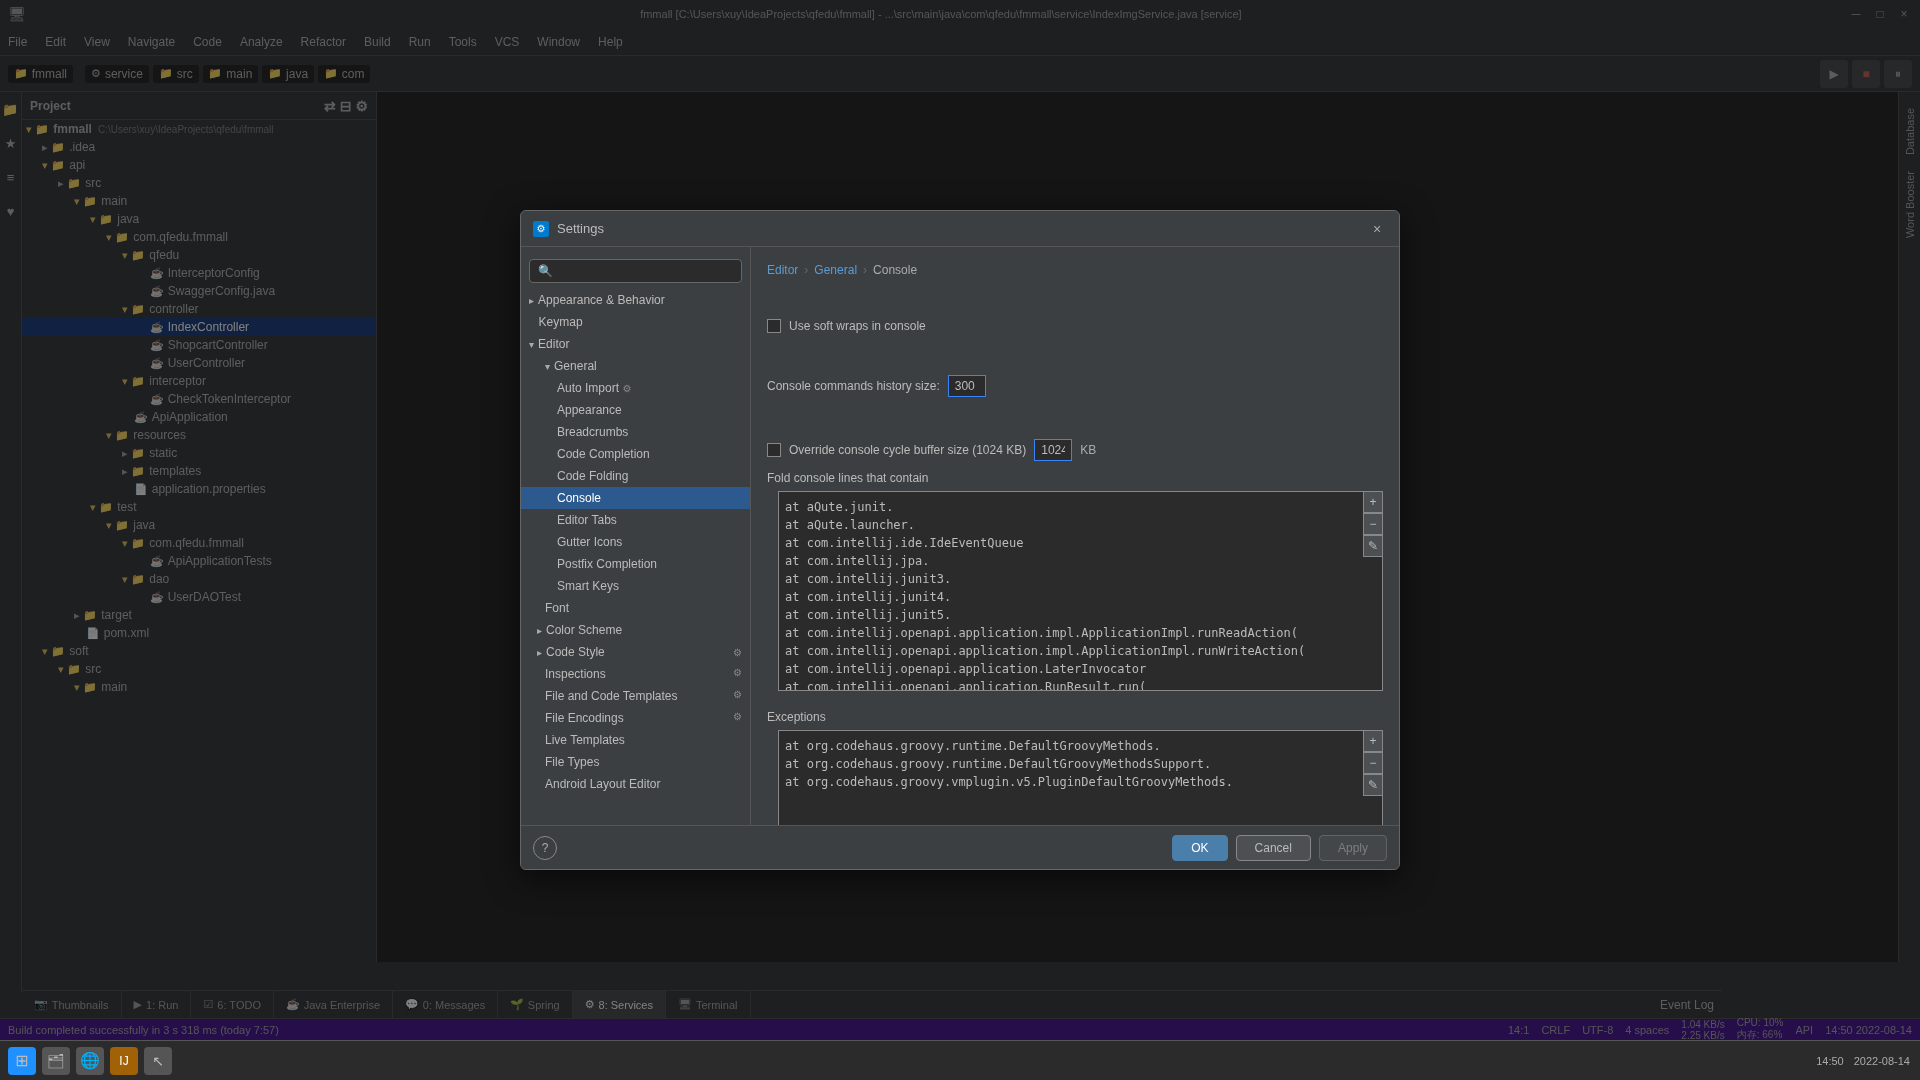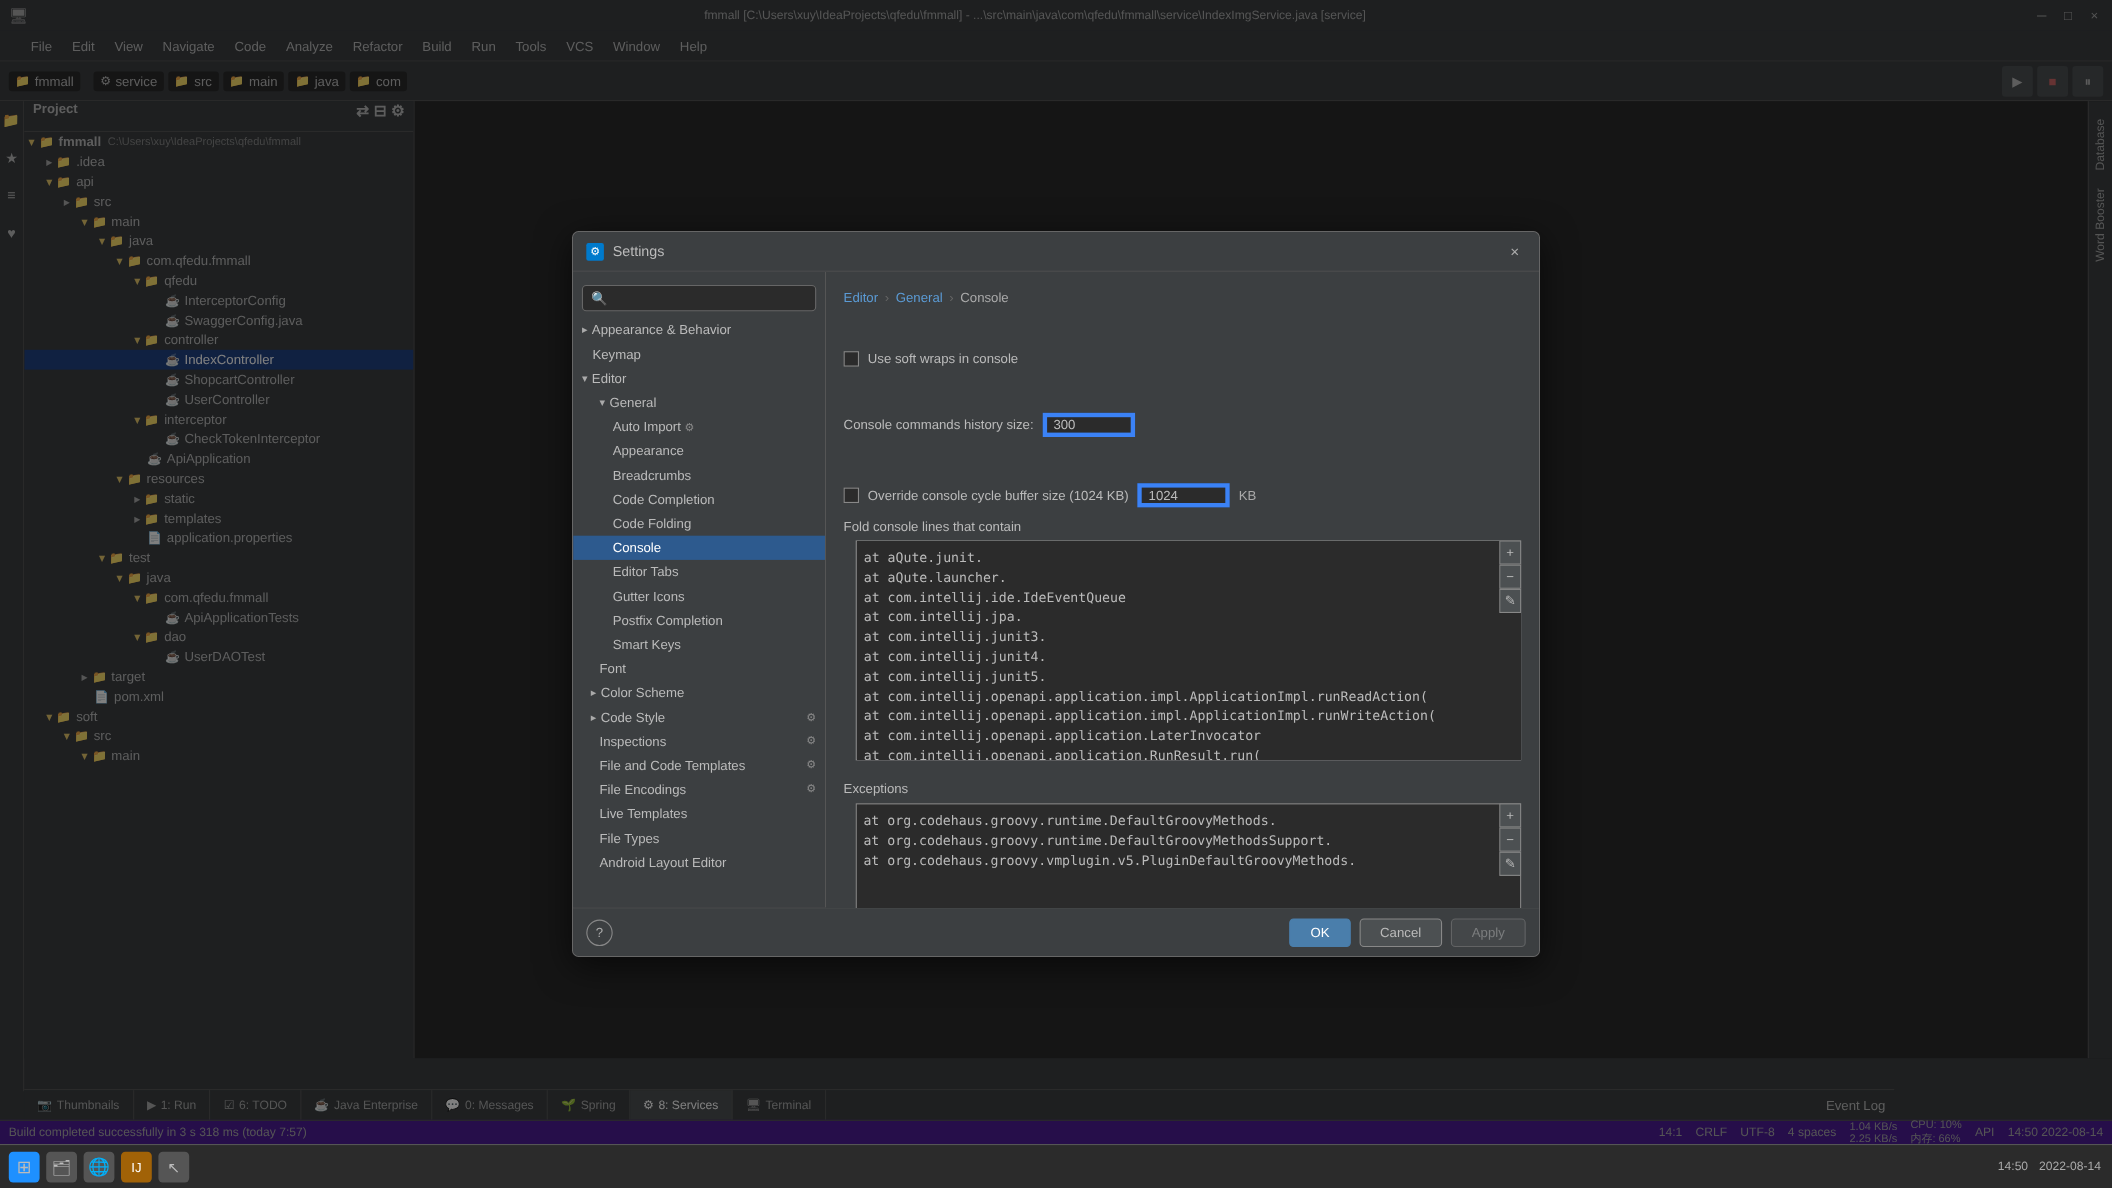--- a/index.html
+++ b/index.html
@@ -66,21 +66,21 @@
     
     .menubar {
       position: absolute;
       top: 28px;
       left: 0;
       width: 1920px;
       height: 28px;
       background: #3c3f41;
       display: flex;
       align-items: center;
-      padding: 0 20px;
+      padding: 0 0;
       gap: 2px;
       border-bottom: 1px solid #555;
     }
     .menu-item {
       padding: 2px 8px;
       cursor: pointer;
       color: #bbbbbb;
       border-radius: 3px;
       font-size: 12px;
     }
@@ -124,21 +124,21 @@
       width: 355px;
       height: 870px;
       background: #3c3f41;
       border-right: 1px solid #555;
       overflow: hidden;
     }
     .panel-header {
       height: 28px;
       background: #3c3f41;
       display: flex;
-      align-items: flex-start;
+      align-items: center;
       padding: 0 8px;
       font-size: 12px;
       font-weight: bold;
       border-bottom: 1px solid #555;
       gap: 8px;
     }
     .tree-item {
       padding: 2px 8px 2px 0;
       cursor: pointer;
       display: flex;
@@ -304,23 +304,23 @@
       background: #2b2b2b;
       border: 1px solid #888;
       display: flex;
       align-items: center;
       justify-content: center;
       cursor: pointer;
       flex-shrink: 0;
     }
     .settings-label { font-size: 12px; color: #bbbbbb; }
     .settings-input {
-      width: 84px;
+      width: 38px;
       background: #2b2b2b;
-      border: 4px solid #3b82f6;
+      border: 1px solid #3b82f6;
       color: #bbbbbb;
       padding: 2px 6px;
       font-size: 12px;
       outline: none;
       height: 22px;
     }
     .settings-unit { font-size: 12px; color: #aaa; }
 
     .fold-section-label {
       font-size: 12px;

